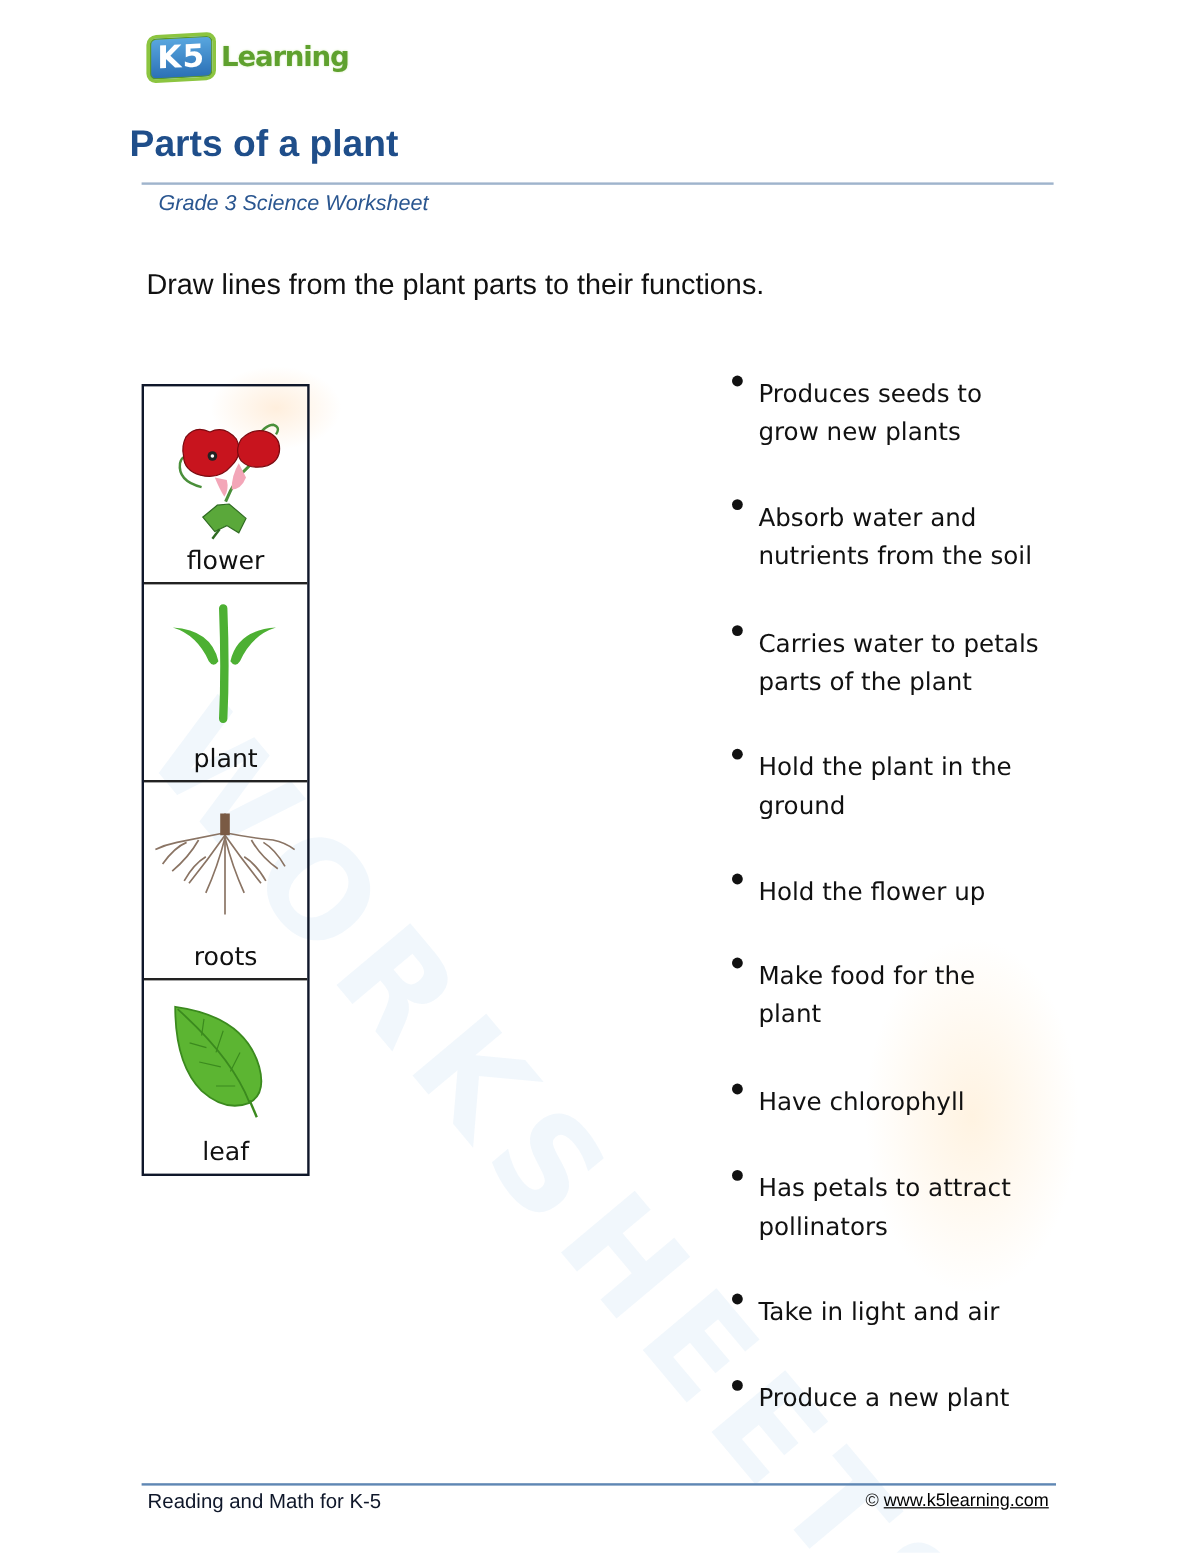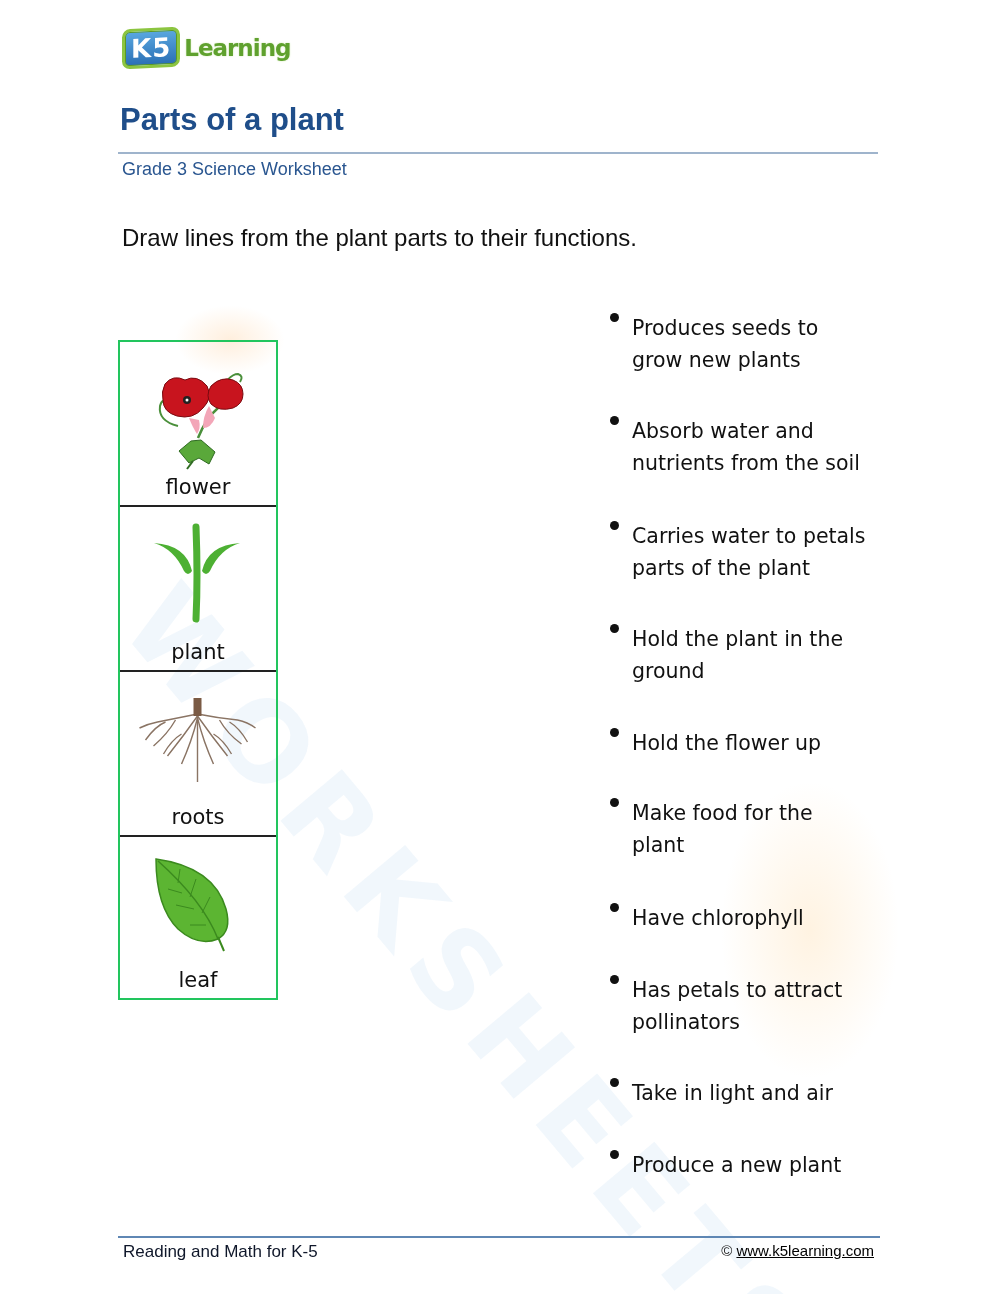--- a/index.html
+++ b/index.html
@@ -20,28 +20,28 @@
 
   
   .logo { left: 122px; top: 22px; height: 52px; display: flex; align-items: center; }
   .logo-k5 { background: linear-gradient(#5aa8e0, #2a6fb5); border: 3px solid #8cc540; border-radius: 8px;
              color: #fff; font-weight: bold; font-size: 26px; padding: 2px 6px; transform: skewY(-3deg);
              font-family: "DejaVu Sans", sans-serif; letter-spacing: 1px; box-shadow: 0 0 0 1px #5d9a22 inset; }
   .logo-text { color: #5fa12e; font-weight: bold; font-size: 23px; margin-left: 4px;
                font-family: "DejaVu Sans", sans-serif; letter-spacing: -1px;
                text-shadow: 0 0 2px #cfe8b0; }
 
-  .title { left: 120px; top: 102px; font-size: 31px; font-weight: bold; color: #1f4e8a; }
+  .title { left: 108px; top: 102px; font-size: 31px; font-weight: bold; color: #1f4e8a; }
   .rule { height: 2px; background: #9fb4cc; }
   .rule-top { left: 118px; top: 152px; width: 760px; }
-  .subtitle { left: 122px; top: 159px; font-size: 18px; color: #2a5690; }
+  .subtitle { left: 132px; top: 159px; font-size: 18px; color: #2a5690; font-style: italic; }
   .instructions { left: 122px; top: 224px; font-size: 24px; color: #111; }
 
   
-  .parts { left: 118px; top: 340px; width: 160px; border: 2px solid #22c55e; box-sizing: border-box; }
+  .parts { left: 118px; top: 320px; width: 140px; border: 2px solid #0f172a; box-sizing: border-box; }
   .cell { height: 165px; border-bottom: 2px solid #222; position: relative; box-sizing: border-box; }
   .cell:last-child { border-bottom: none; height: 161px; }
   .cell-label { position: absolute; left: 0; right: 0; bottom: 6px; text-align: center;
                 font-family: "DejaVu Sans", sans-serif; font-size: 21px; color: #111; }
   .cell svg { position: absolute; left: 50%; transform: translateX(-50%); }
 
   
   .fn { position: absolute; left: 610px; width: 280px; font-family: "DejaVu Sans", sans-serif;
         font-size: 20.5px; line-height: 32px; color: #111; }
   .fn .bullet { position: absolute; left: 0; top: 13px; width: 9px; height: 9px; border-radius: 50%; background: #111; }

